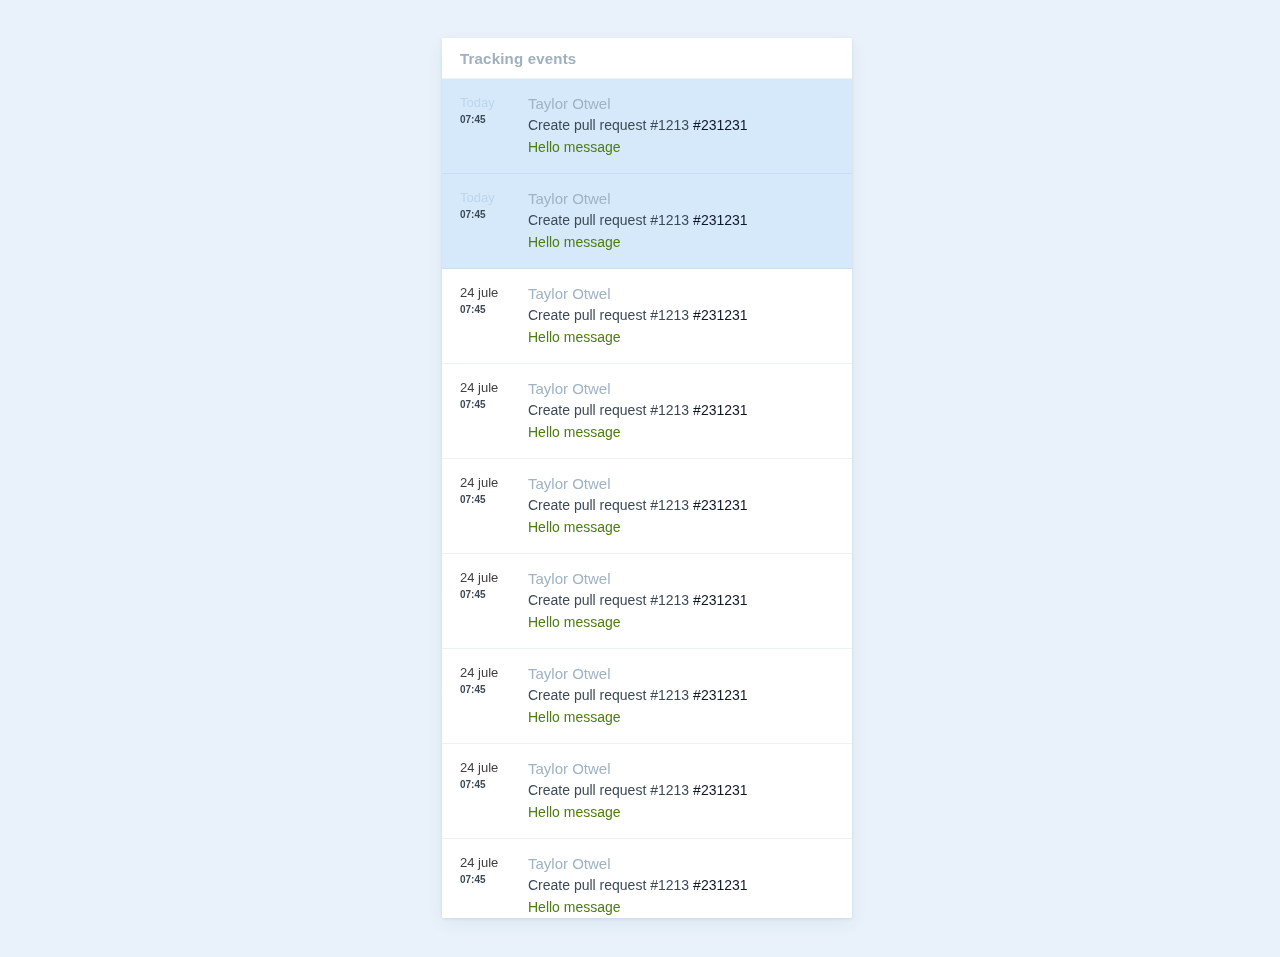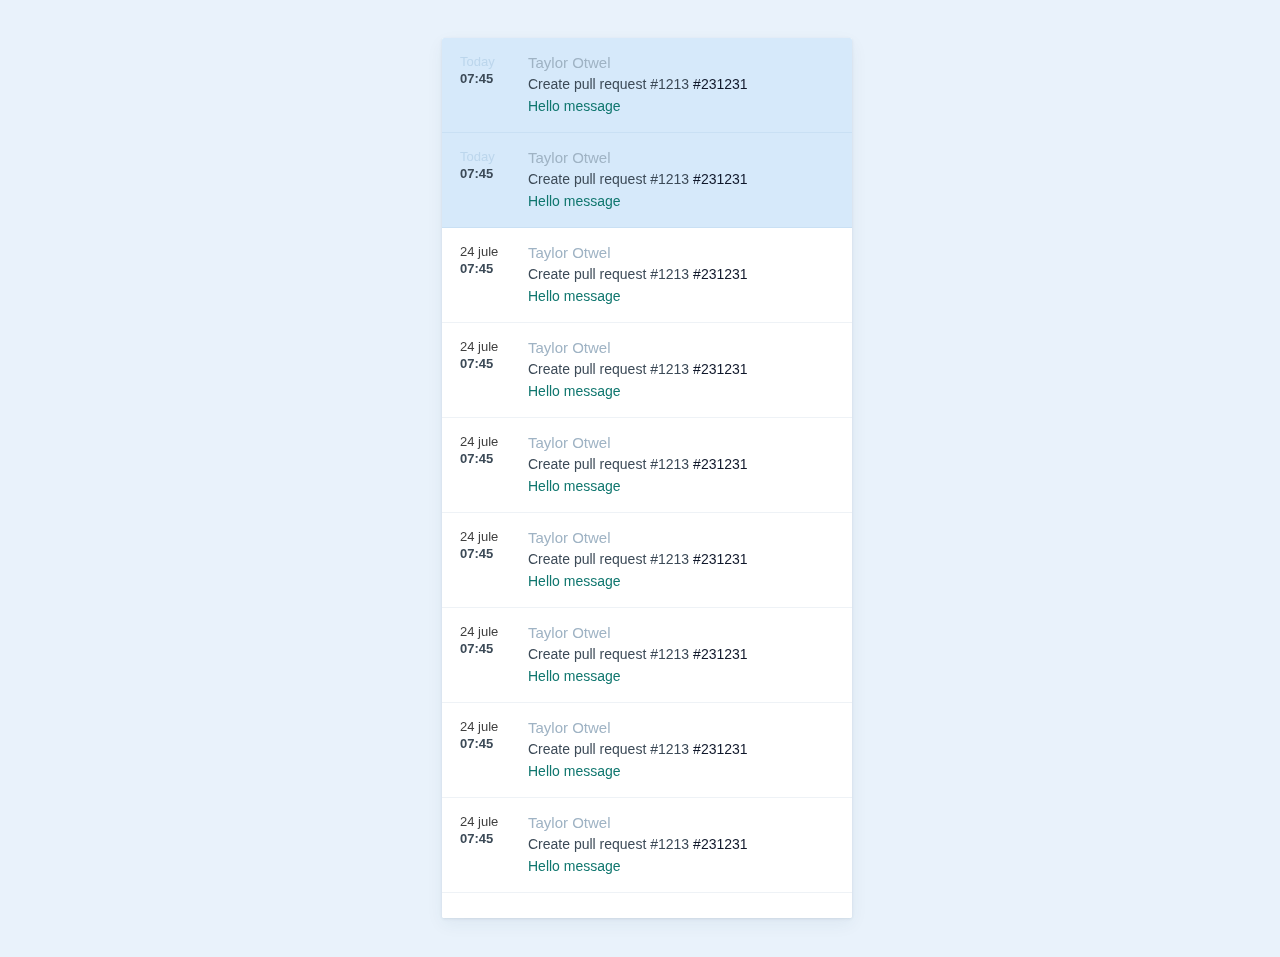--- a/index.html
+++ b/index.html
@@ -98,21 +98,21 @@
     font-size: 13px;
     color: #404040;
     line-height: 16px;
   }
 
   .event-row.highlight .event-date {
     color: #bcd6ec;
   }
 
   .event-hour {
-    font-size: 13px;
+    font-size: 10px;
     color: #3c4a57;
     font-weight: bold;
     line-height: 16px;
     margin-top: 1px;
     text-align: right;
   }
 
   .event-body {
     flex: 1 1 auto;
     padding-right: 16px;
@@ -131,32 +131,35 @@
     margin-top: 2px;
   }
 
   .event-ref {
     color: #0f172a;
     margin-left: 4px;
   }
 
   .event-message {
     font-size: 14px;
-    color: #0f766e;
+    color: #4d7c0f;
     line-height: 20px;
     margin-top: 2px;
   }
 </style>
 </head>
 <body>
 
 <div id="app">
 
   <div class="panel">
 
+    <div class="panel-header">
+      <span class="panel-title">Tracking events</span>
+    </div>
 
     <div class="events-scroll">
       <div id="events-list">
           <div class="event-row highlight">
             <div class="event-time">
               <div class="event-date">Today</div>
               <div class="event-hour">07:45</div>
             </div>
             <div class="event-body">
               <div class="event-author">Taylor Otwel</div>

